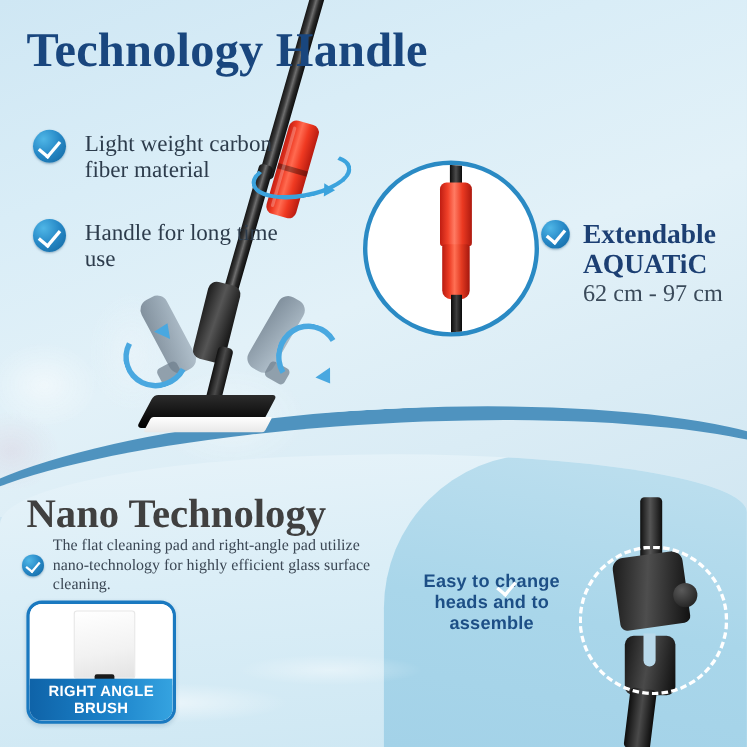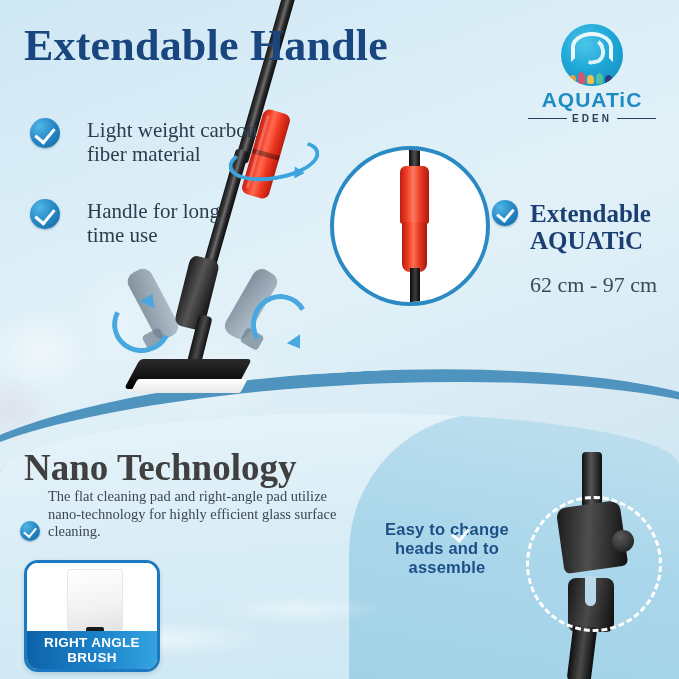--- a/index.html
+++ b/index.html
@@ -62,21 +62,21 @@
     font-size:44px; line-height:48px; font-weight:700;
     color:#19467e; letter-spacing:.2px;
   }
   .title-nano {
     position:absolute; left:24px; top:448px;
     font-family:"Liberation Serif", serif;
     font-size:37px; line-height:40px; font-weight:700;
     color:#404040;
   }
 
-  .bullet { position:absolute; display:flex; align-items:flex-start; gap:27px; }
+  .bullet { position:absolute; display:flex; align-items:flex-start; gap:17px; }
   .bullet .txt {
     font-family:"Liberation Serif", serif;
     font-size:21px; line-height:24px; color:#2d3c4c;
   }
   #bullet-light  { left:30px; top:118px; width:230px; }
   #bullet-sturdy { left:30px; top:199px; width:230px; }
 
   .check {
     flex:0 0 auto; width:30px; height:30px; border-radius:50%;
     background:radial-gradient(circle at 32% 28%, #4fb6e6 0%, #2789c7 48%, #12659e 100%);
@@ -94,34 +94,34 @@
   .check.md::after { left:8px; top:5px; width:7.5px; height:13px; border-width:0 3px 3px 0; }
 
   
   #extendable { position:absolute; left:492px; top:200px; display:flex; gap:12px; align-items:flex-start; }
   #extendable .head {
     font-family:"Liberation Serif", serif; font-weight:700;
     font-size:25px; line-height:27px; color:#1c3f73;
   }
   #extendable .sub {
     font-family:"Liberation Serif", serif;
-    font-size:22px; line-height:26px; color:#3a4a5a; margin-top:18px;
+    font-size:22px; line-height:26px; color:#3a4a5a; margin-top:0;
   }
 
   
   #pads-note {
     position:absolute; left:306px; top:336px;
     font-family:"Liberation Serif", serif;
     font-size:21px; line-height:25px; color:#2d3c4c;
   }
   #pads-note .deg { font-weight:700; color:#16365f; }
 
   
   #nano-para {
-    position:absolute; left:20px; top:488px; display:flex; gap:8px; align-items:flex-end;
+    position:absolute; left:20px; top:488px; display:flex; gap:8px; align-items:center;
     width:330px;
   }
   #nano-para .txt {
     font-family:"Liberation Serif", serif;
     font-size:14.5px; line-height:17.5px; color:#3b4754;
   }
 
   
   #easy-note {
     position:absolute; left:362px; top:520px; width:170px; text-align:center;
@@ -309,21 +309,21 @@
     position:absolute; left:50px; top:174px; width:24px; height:55px;
     background:linear-gradient(90deg,#0e0e0e,#4a4a4a,#0c0c0c);
     border-radius:4px; transform:rotate(7deg);
   }
   .dashed-circle {
     position:absolute; left:6px; top:44px; width:136px; height:136px;
     border:3px dashed #fff; border-radius:50%;
   }
 
   
-  .cards { position:absolute; left:24px; top:560px; display:flex; gap:18px; }
+  .cards { position:absolute; left:24px; top:546px; display:flex; gap:18px; }
   .card {
     width:136px; height:112px; background:#fff;
     border:3px solid #1a79c0; border-radius:14px; overflow:hidden;
     position:relative; box-shadow:0 2px 4px rgba(20,70,110,.18);
   }
   .card-img { height:74px; position:relative; background:#fff; }
   .pad-rect {
     position:absolute; background:linear-gradient(170deg,#fff 0%,#f2f2f2 60%,#e3e3e3 100%);
     border:1px solid #e6e6e6;
   }
@@ -382,41 +382,22 @@
 
   <div id="joint">
     <div class="j-pole"></div>
     <div class="j-head"></div>
     <div class="j-knob"></div>
     <div class="j-clip"></div>
     <div class="j-lower"></div>
     <div class="dashed-circle"></div>
   </div>
 
-  <div id="logo">
-    <div class="logo-circle">
-      <div class="logo-wave"></div>
-      <div class="logo-wave2"></div>
-      <div class="logo-reef">
-        <i style="left:8px;background:#e8a33d;"></i>
-        <i style="left:17px;background:#d9556a;height:12px;"></i>
-        <i style="left:26px;background:#f0c14b;"></i>
-        <i style="left:35px;background:#4fc3a1;height:11px;"></i>
-        <i style="left:44px;background:#2b3f7a;"></i>
-      </div>
-    </div>
-    <div class="logo-name">AQUATiC</div>
-    <div class="logo-sub-wrap">
-      <span class="ln"></span>
-      <span class="logo-sub">EDEN</span>
-      <span class="ln"></span>
-    </div>
-  </div>
-
-  <div class="title-top">Extendable Handle</div>
+
+  <div class="title-top">Technology Handle</div>
 
   <div class="bullet" id="bullet-light">
     <span class="check"></span>
     <span class="txt">Light weight carbon fiber material</span>
   </div>
 
   <div class="bullet" id="bullet-sturdy">
     <span class="check"></span>
     <span class="txt">Handle for long time use</span>
   </div>

